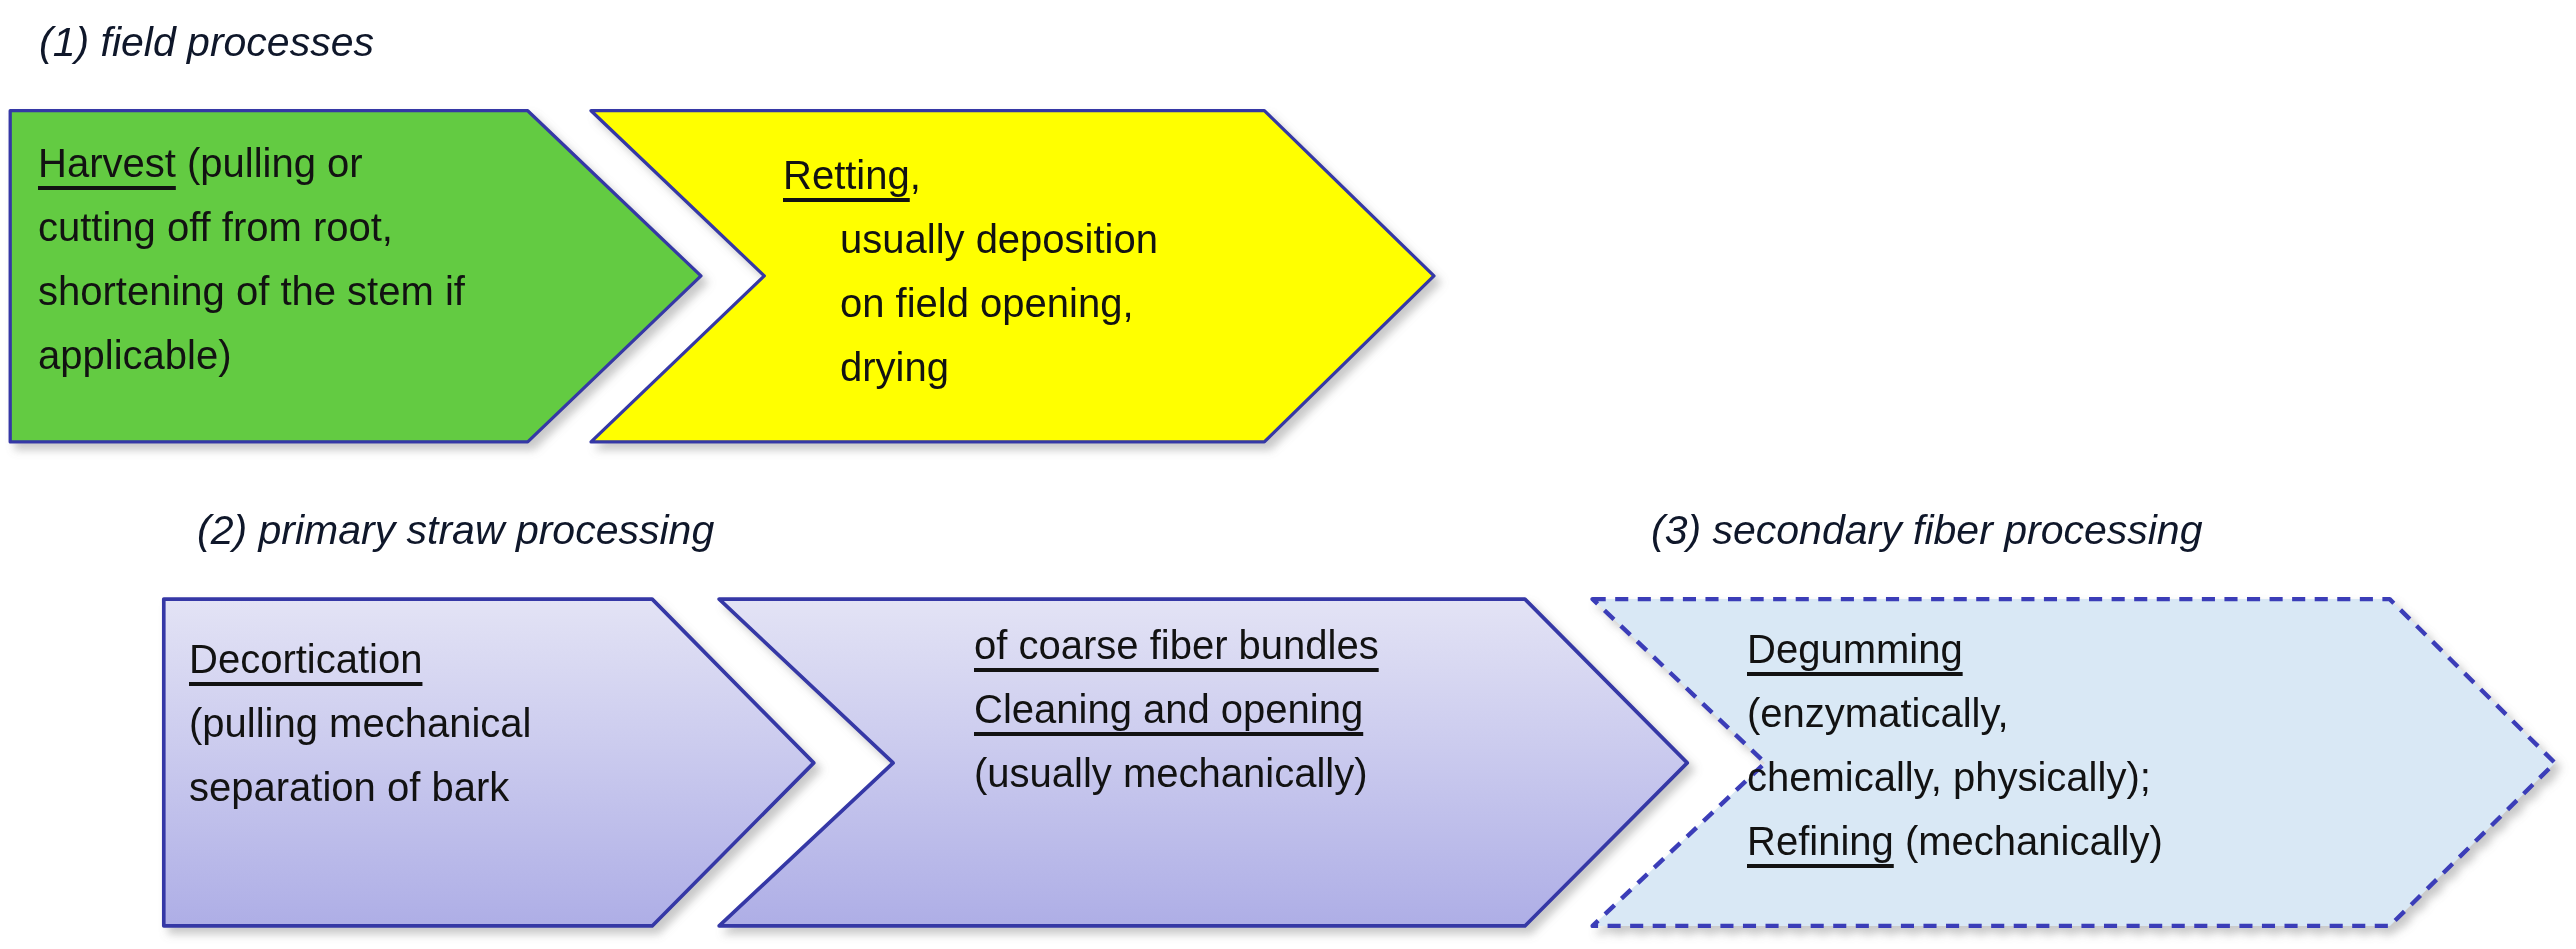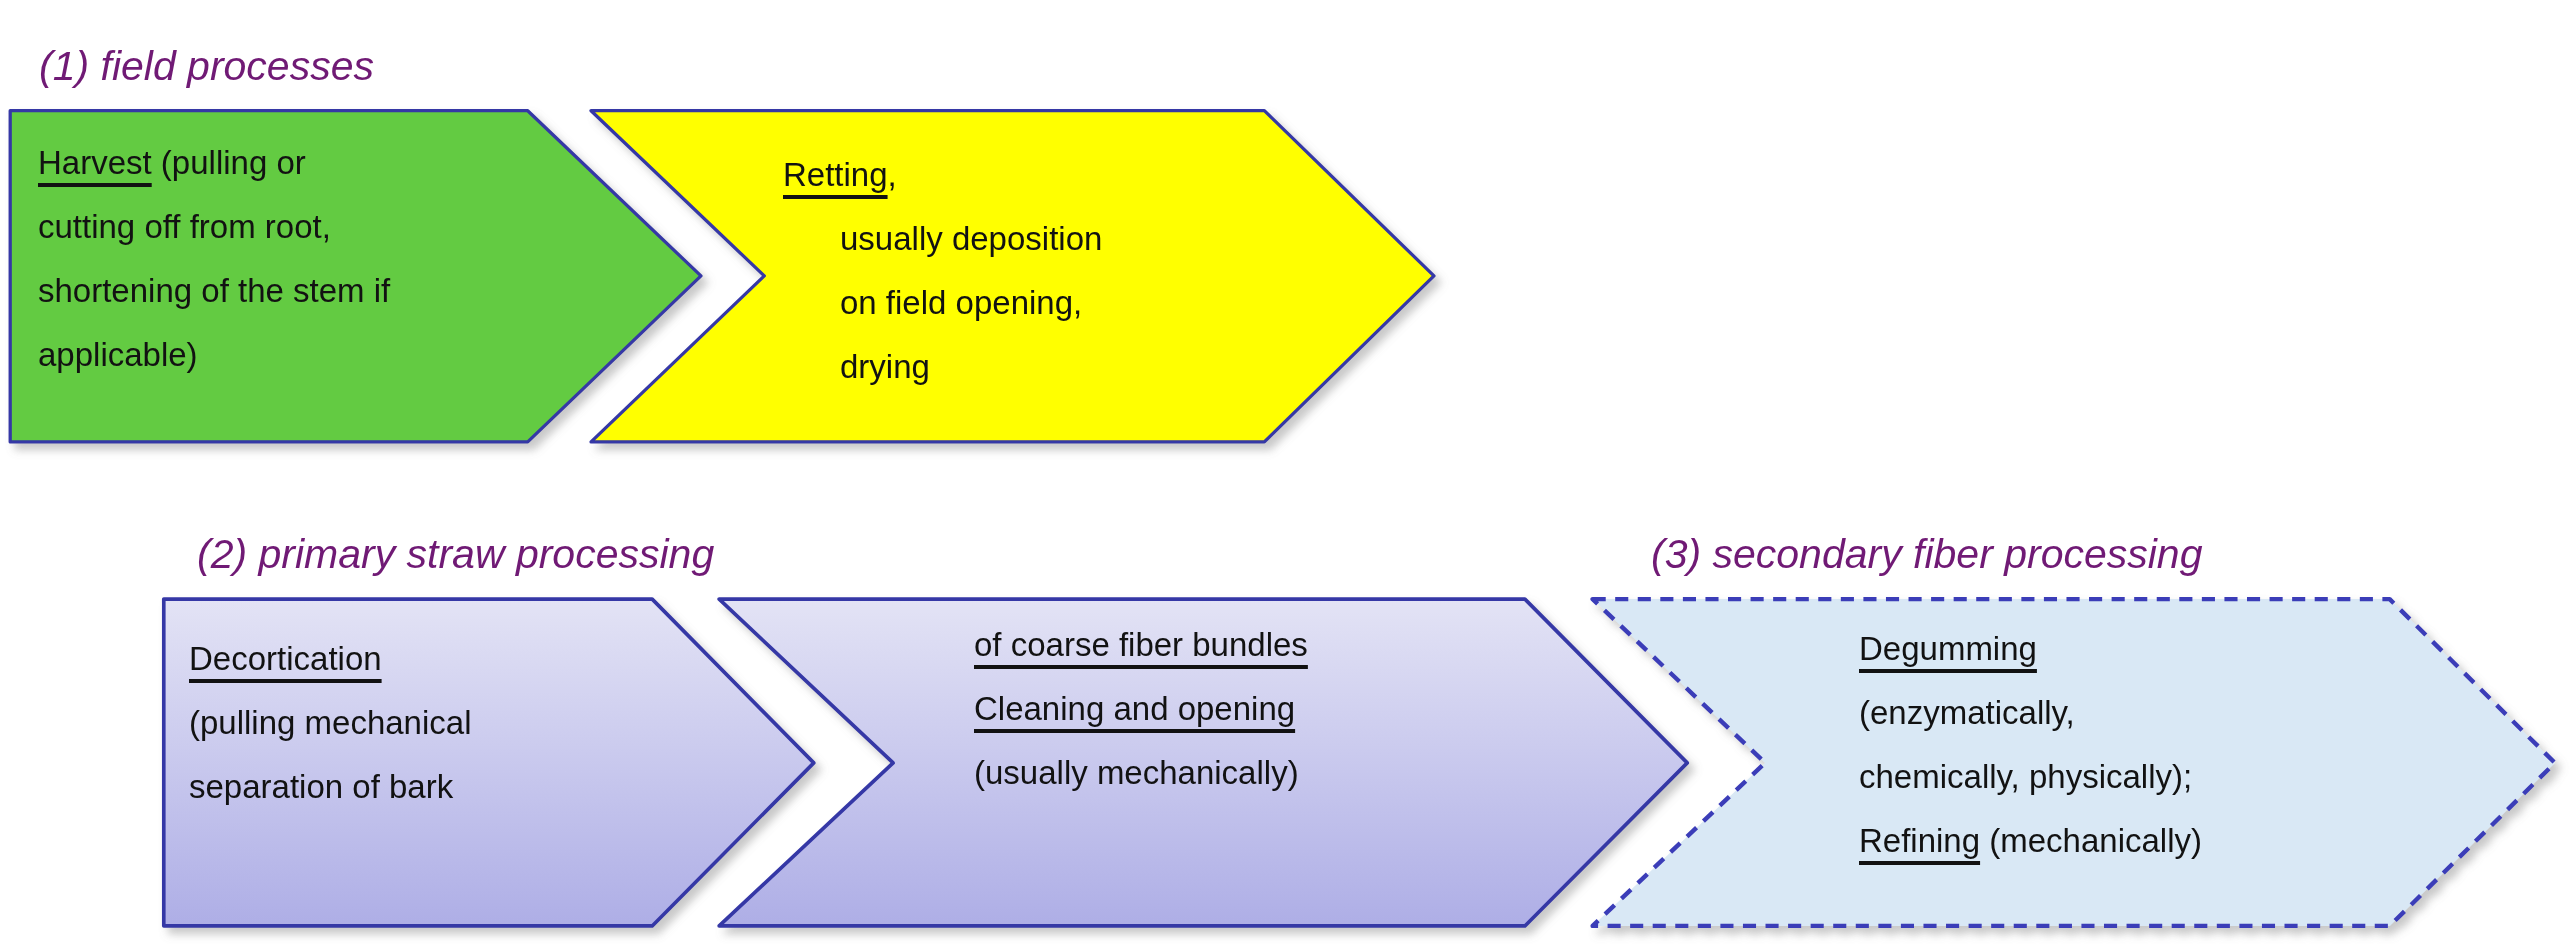--- a/index.html
+++ b/index.html
@@ -22,26 +22,25 @@
     top: 0;
     width: 2576px;
     height: 950px;
   }
   .stage-label {
     position: absolute;
     font-style: italic;
     font-size: 41px;
     line-height: 58px;
     white-space: nowrap;
-    color: #701a75;
-    margin-top: 24px;
+    color: #0f172a;
   }
   .atext {
     position: absolute;
-    font-size: 33px;
+    font-size: 40px;
     line-height: 64px;
     white-space: nowrap;
     color: #121212;
   }
   .atext .line { height: 64px; }
   .kw {
     text-decoration: underline;
     text-decoration-thickness: 3.6px;
     text-underline-offset: 8.7px;
   }
@@ -97,21 +96,21 @@
     <div class="line">(pulling mechanical</div>
     <div class="line">separation of bark</div>
   </div>
 
   <div class="atext" style="left:974px; top:613px;">
     <div class="line"><span class="kw">of coarse fiber bundles</span></div>
     <div class="line"><span class="kw">Cleaning and opening</span></div>
     <div class="line">(usually mechanically)</div>
   </div>
 
-  <div class="atext" style="left:1859px; top:617px;">
+  <div class="atext" style="left:1747px; top:617px;">
     <div class="line"><span class="kw">Degumming</span></div>
     <div class="line">(enzymatically,</div>
     <div class="line">chemically, physically);</div>
     <div class="line"><span class="kw">Refining</span><span> (mechanically)</span></div>
   </div>
 
 </div>
 
 
 </body></html>

